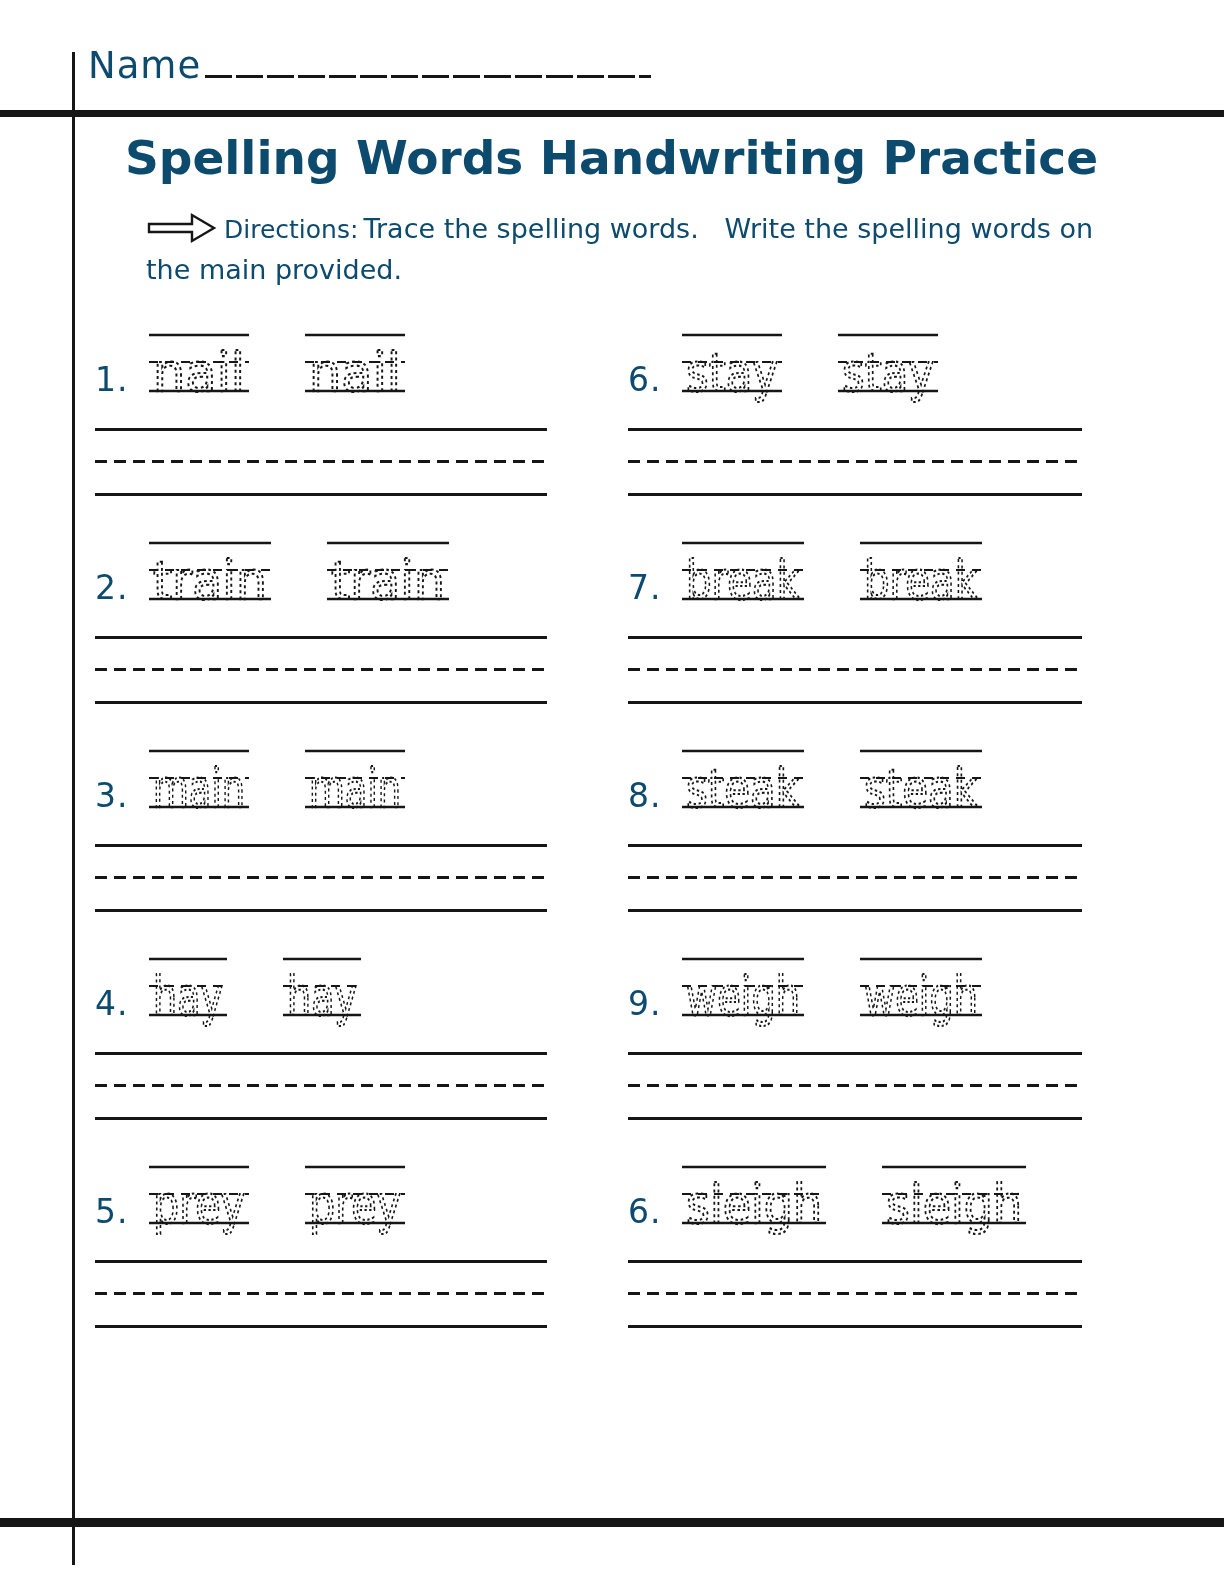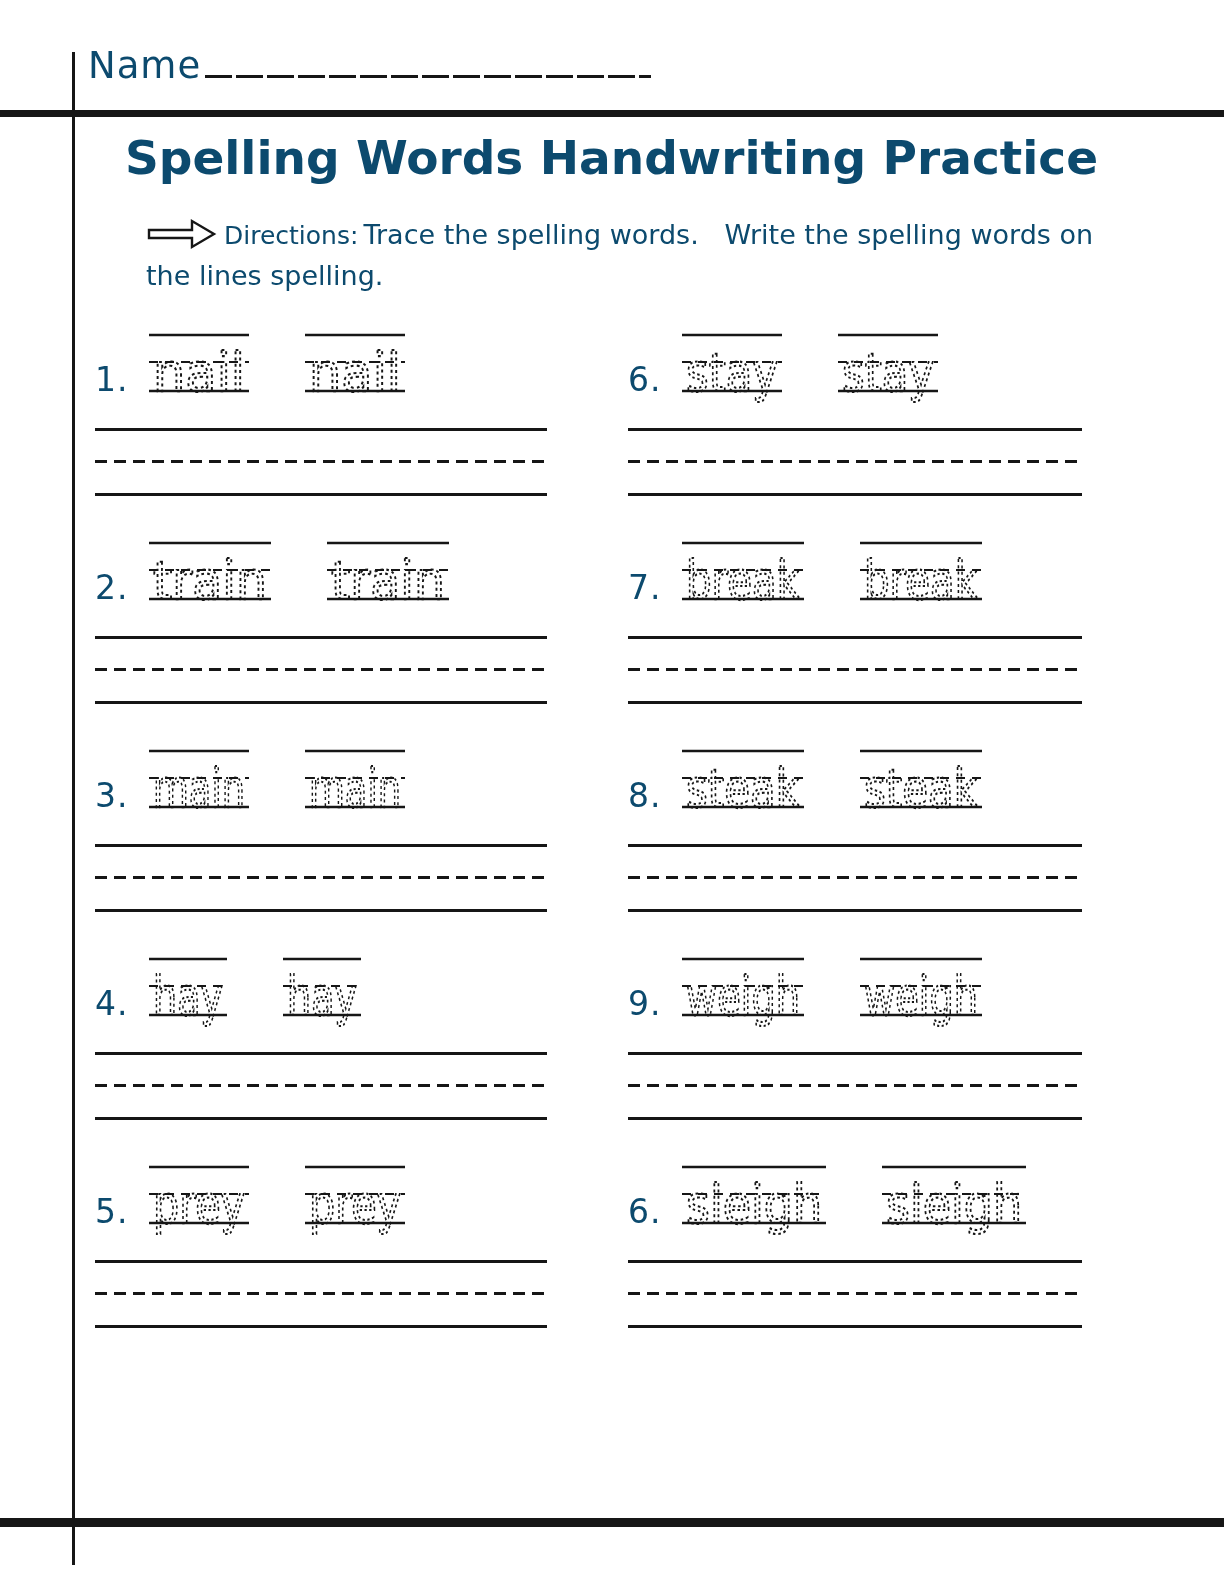--- a/index.html
+++ b/index.html
@@ -21,21 +21,21 @@
   .name-line {
     display:inline-block; width:446px; height:34px; margin-left:4px;
     background:repeating-linear-gradient(to right,#161616 0 27px,transparent 27px 31px) bottom/100% 3px no-repeat;
   }
 
   
   .title {
     position:absolute; left:0; top:130px; width:1223px;
     text-align:center; font-size:47px; font-weight:bold; letter-spacing:0px;
   }
-  .directions { position:absolute; left:146px; top:216px; width:950px; line-height:37px; }
+  .directions { position:absolute; left:146px; top:210px; width:950px; line-height:37px; }
   .dir-line1 { white-space:nowrap; }
   .arrow-icon svg { vertical-align:-7px; }
   .dir-label { font-size:25px; margin-left:6px; }
   .dir-rest  { font-size:27px; white-space:pre-wrap; }
   .dir-line2 { font-size:27px; }
 
   
   .col { position:absolute; top:315px; }
   .col-left  { left:95px;  width:452px; }
   .col-right { left:628px; width:454px; }
@@ -81,21 +81,21 @@
 
   <div class="title">Spelling Words Handwriting Practice</div>
 
   <div class="directions">
     <div class="dir-line1">
       <span class="arrow-icon"><svg width="72" height="34" viewBox="0 0 72 34">
             <path d="M3 13 H46 V4 L68 17 L46 30 V21 H3 Z" fill="#ffffff" stroke="#161616" stroke-width="2.4" stroke-linejoin="miter"></path>
           </svg></span><span class="dir-label">Directions:</span>
       <span class="dir-rest">Trace the spelling words.   Write the spelling words on</span>
     </div>
-    <div class="dir-line2">the lines spelling.</div>
+    <div class="dir-line2">the main provided.</div>
   </div>
 
   <div class="col col-left">
 
     <div class="item">
       <div class="trace-row">
         <span class="num">1.</span><svg class="trace" height="104" width="104">
             <line class="g top" y1="20" y2="20" x1="2" x2="102"></line>
             <line class="g mid" y1="47" y2="47" x1="2" x2="102"></line>
             <line class="g base" y1="76" y2="76" x1="2" x2="102"></line>

